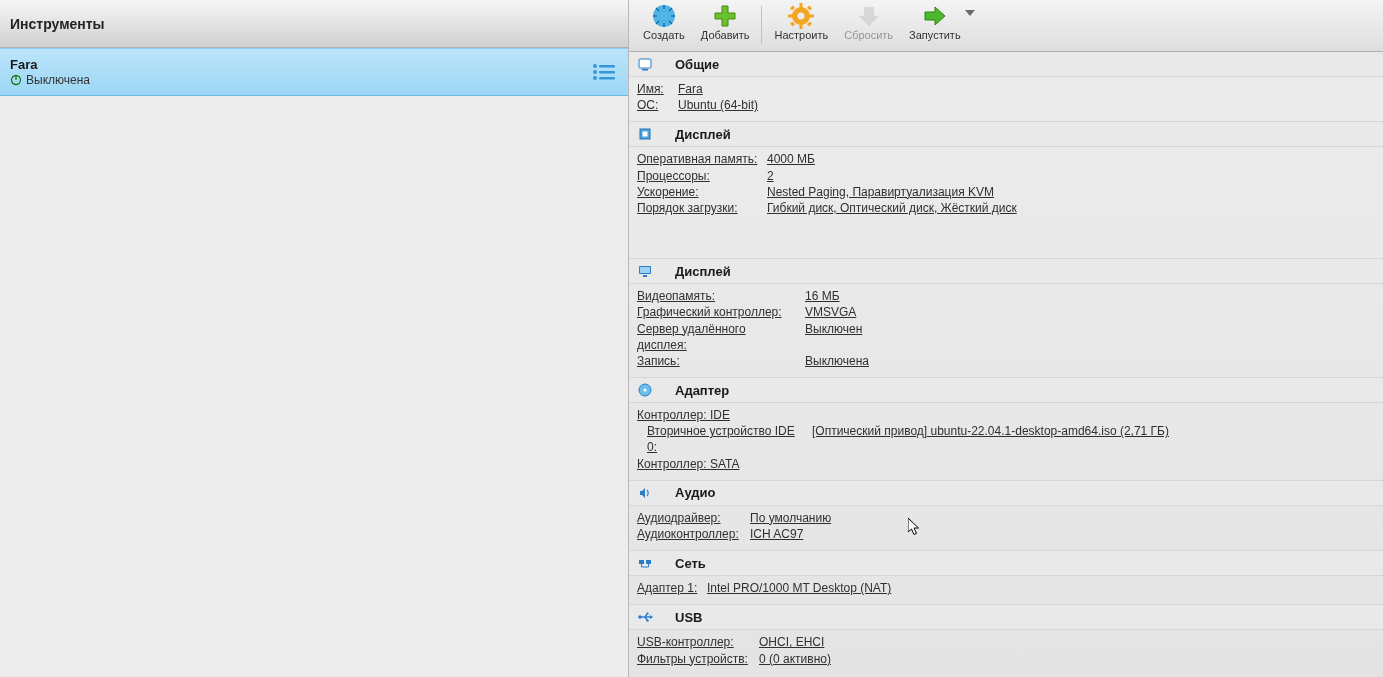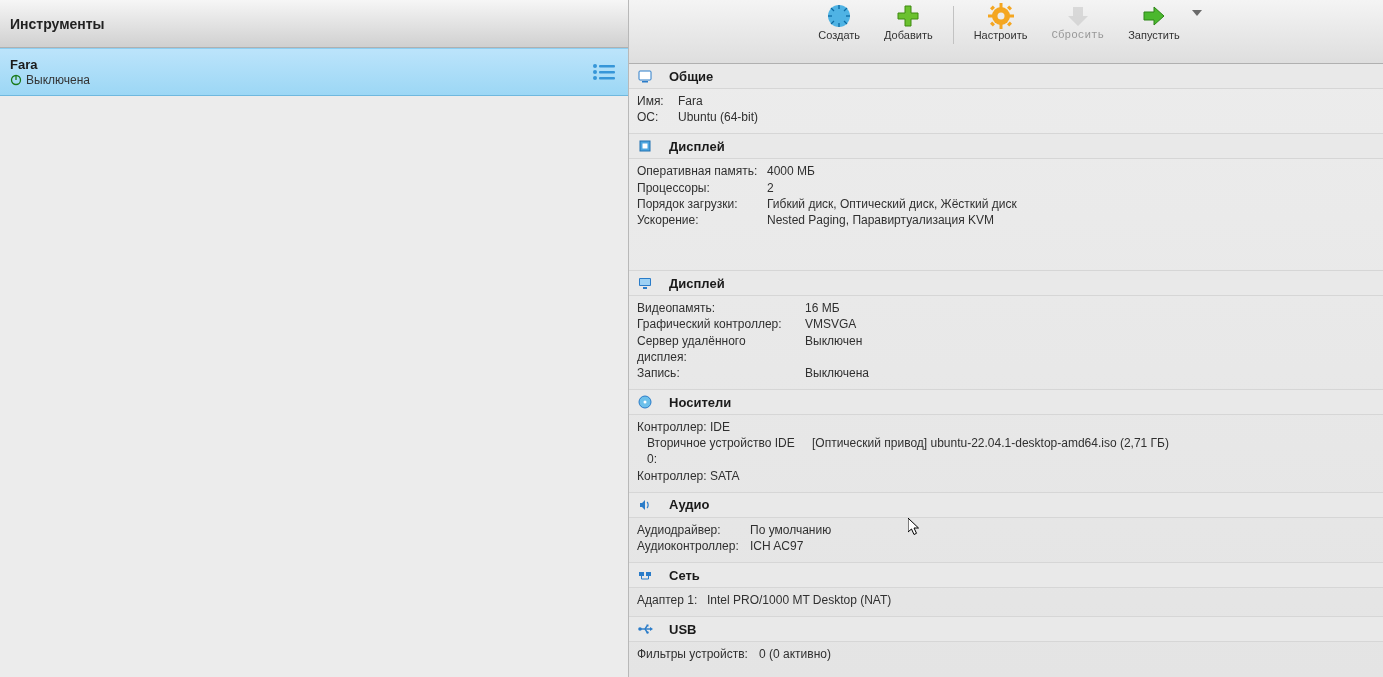--- a/index.html
+++ b/index.html
@@ -55,68 +55,67 @@
   display: flex; align-items: center; justify-content: center;
   cursor: pointer;
 }
 .right-pane {
   flex: 1;
   display: flex;
   flex-direction: column;
   background: #ececec;
 }
 .toolbar {
-  height: 64px;
+  height: 52px;
   background: linear-gradient(to bottom, #f4f4f4 0%, #dedede 100%);
   border-bottom: 1px solid #b0b0b0;
   display: flex;
   align-items: flex-start;
   padding: 2px 6px 0 6px;
-  gap: 8px;
-  justify-content: center;
+  gap: 0;
 }
 .toolbar-btn {
   display: flex;
   flex-direction: column;
   align-items: center;
   justify-content: flex-start;
   padding: 1px 8px 2px 8px;
   cursor: pointer;
   height: 44px;
   border-radius: 3px;
 }
-.toolbar-btn.disabled { opacity: 0.45; cursor: default; font-family: Liberation Mono, monospace; }
+.toolbar-btn.disabled { opacity: 0.45; cursor: default; }
 .toolbar-icon { width: 26px; height: 26px; display: flex; align-items: center; justify-content: center; }
 .toolbar-label { font-size: 11px; color: #333; }
 .toolbar-sep {
   width:1px; background:#c2c2c2; height:38px; margin: 4px 4px 0 4px;
 }
 .toolbar-dropdown { display:flex; align-items:center; padding-top:8px; margin-left:-4px; cursor:pointer;}
 .details {
   flex: 1;
   overflow: auto;
   background: linear-gradient(to bottom, #ececec 0%, #e4e4e4 100%);
 }
 .section-header {
   display: flex;
   align-items: center;
-  gap: 16px;
+  gap: 22px;
   padding: 4px 8px;
   border-top: 1px solid #d6d6d6;
   border-bottom: 1px solid #d6d6d6;
   background: #e9e9e9;
 }
 .section-header:first-child { border-top: none; }
 .section-icon {
   width: 16px; height: 16px;
   display: flex; align-items: center; justify-content: center;
 }
 .section-title { font-weight: bold; font-size: 13px; color: #1a1a1a; }
 .section-body { padding: 4px 8px 8px 8px; }
-.kv-row { display: flex; gap: 8px; line-height: 1.35; font-size: 12px; color: #303030;}
+.kv-row { display: flex; gap: 8px; line-height: 1.35; font-size: 12px; color: #303030; text-decoration: underline;}
 .kv-label { color: #303030; }
 .kv-value { color: #303030; }
 .indent { padding-left: 10px; gap: 9px; }
 .cursor {
   position:absolute; left:908px; top:518px; pointer-events:none;
 }
 </style>
 </head>
 <body>
 
@@ -258,26 +257,26 @@
       <div class="section-body">
         <div class="kv-row">
             <span class="kv-label" style="width:122px">Оперативная память:</span>
             <span class="kv-value">4000 МБ</span>
           </div>
         <div class="kv-row">
             <span class="kv-label" style="width:122px">Процессоры:</span>
             <span class="kv-value">2</span>
           </div>
         <div class="kv-row">
+            <span class="kv-label" style="width:122px">Ускорение:</span>
+            <span class="kv-value">Nested Paging, Паравиртуализация KVM</span>
+          </div>
+        <div class="kv-row">
             <span class="kv-label" style="width:122px">Порядок загрузки:</span>
             <span class="kv-value">Гибкий диск, Оптический диск, Жёсткий диск</span>
-          </div>
-        <div class="kv-row">
-            <span class="kv-label" style="width:122px">Ускорение:</span>
-            <span class="kv-value">Nested Paging, Паравиртуализация KVM</span>
           </div>
       </div>
 
       <div style="height:34px"></div>
 
       <div class="section-header">
         <span class="section-icon">
           <svg width="16" height="16" viewBox="0 0 16 16">
               <rect x="2" y="3" width="12" height="8" rx="1" fill="#2a7cc9"></rect>
               <rect x="3" y="4" width="10" height="6" fill="#9dd1f4"></rect>
@@ -305,21 +304,21 @@
           </div>
       </div>
 
       <div class="section-header">
         <span class="section-icon">
           <svg width="16" height="16" viewBox="0 0 16 16">
               <circle cx="8" cy="8" r="6" fill="#6dc0ea" stroke="#2a7cc9"></circle>
               <circle cx="8" cy="8" r="1.5" fill="#fff"></circle>
             </svg>
         </span>
-        <span class="section-title">Носители</span>
+        <span class="section-title">Адаптер</span>
       </div>
       <div class="section-body">
         <div class="kv-row">
             <span class="kv-label">Контроллер: IDE</span>
           </div>
         <div class="kv-row indent">
             <span class="kv-label" style="width:156px">Вторичное устройство IDE 0:</span>
             <span class="kv-value">[Оптический привод] ubuntu-22.04.1-desktop-amd64.iso (2,71 ГБ)</span>
           </div>
         <div class="kv-row">
@@ -375,20 +374,24 @@
               <rect x="9.5" y="3.5" width="2" height="2" fill="#2a7cc9"></rect>
               <path d="M8 8 L10 11" stroke="#2a7cc9" stroke-width="1.4"></path>
               <circle cx="10.5" cy="11.5" r="1.2" fill="#2a7cc9"></circle>
               <path d="M13 6l3 2-3 2z" fill="#2a7cc9"></path>
             </svg>
         </span>
         <span class="section-title">USB</span>
       </div>
       <div class="section-body">
         <div class="kv-row">
+            <span class="kv-label" style="width:114px">USB-контроллер:</span>
+            <span class="kv-value">OHCI, EHCI</span>
+          </div>
+        <div class="kv-row">
             <span class="kv-label" style="width:114px">Фильтры устройств:</span>
             <span class="kv-value">0 (0 активно)</span>
           </div>
       </div>
 
     </div>
   </div>
 </div>
 
 <svg class="cursor" width="16" height="20" viewBox="0 0 16 20">

